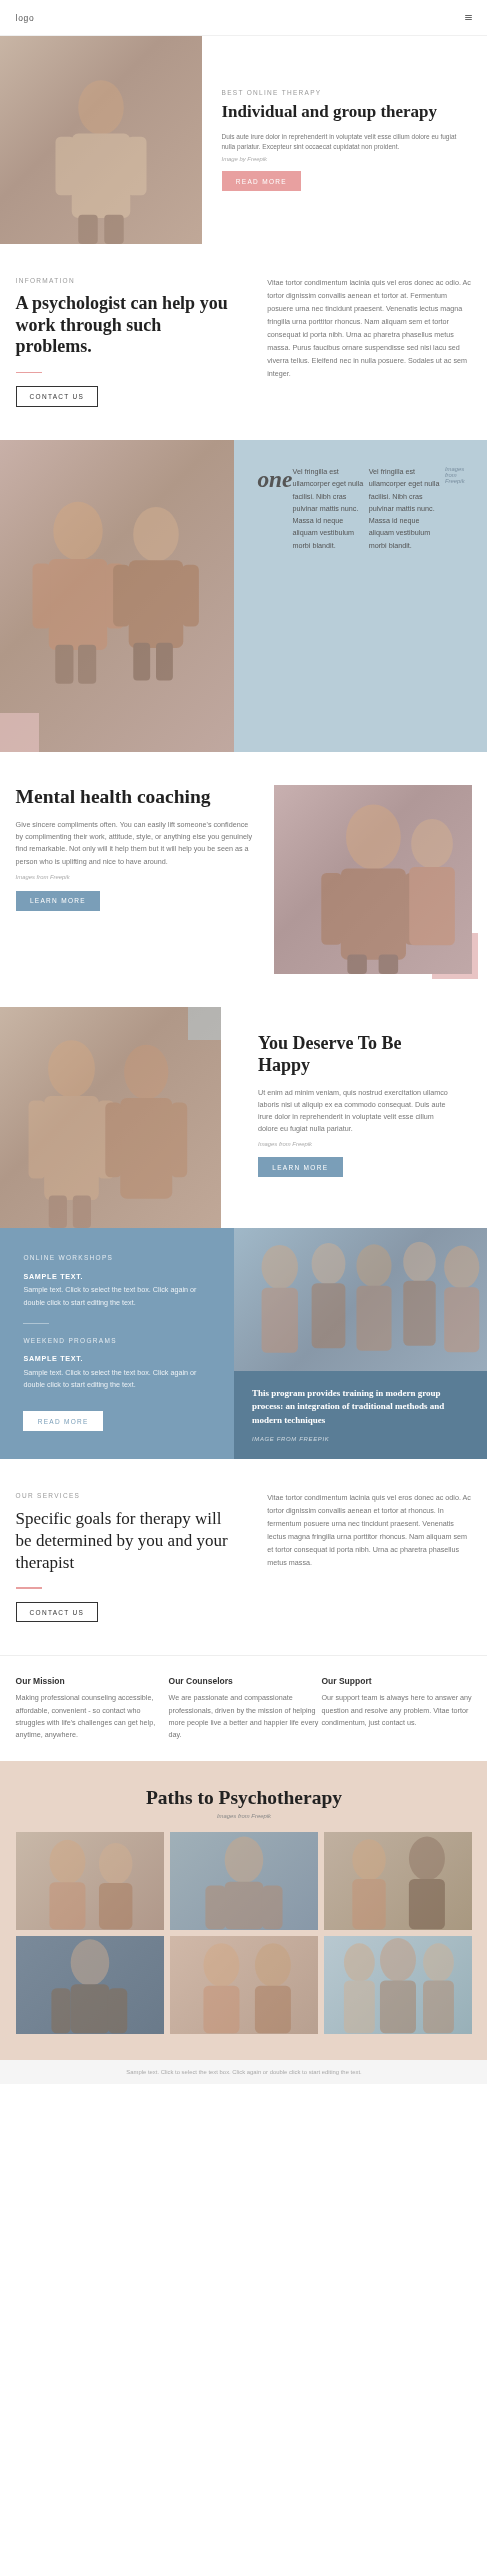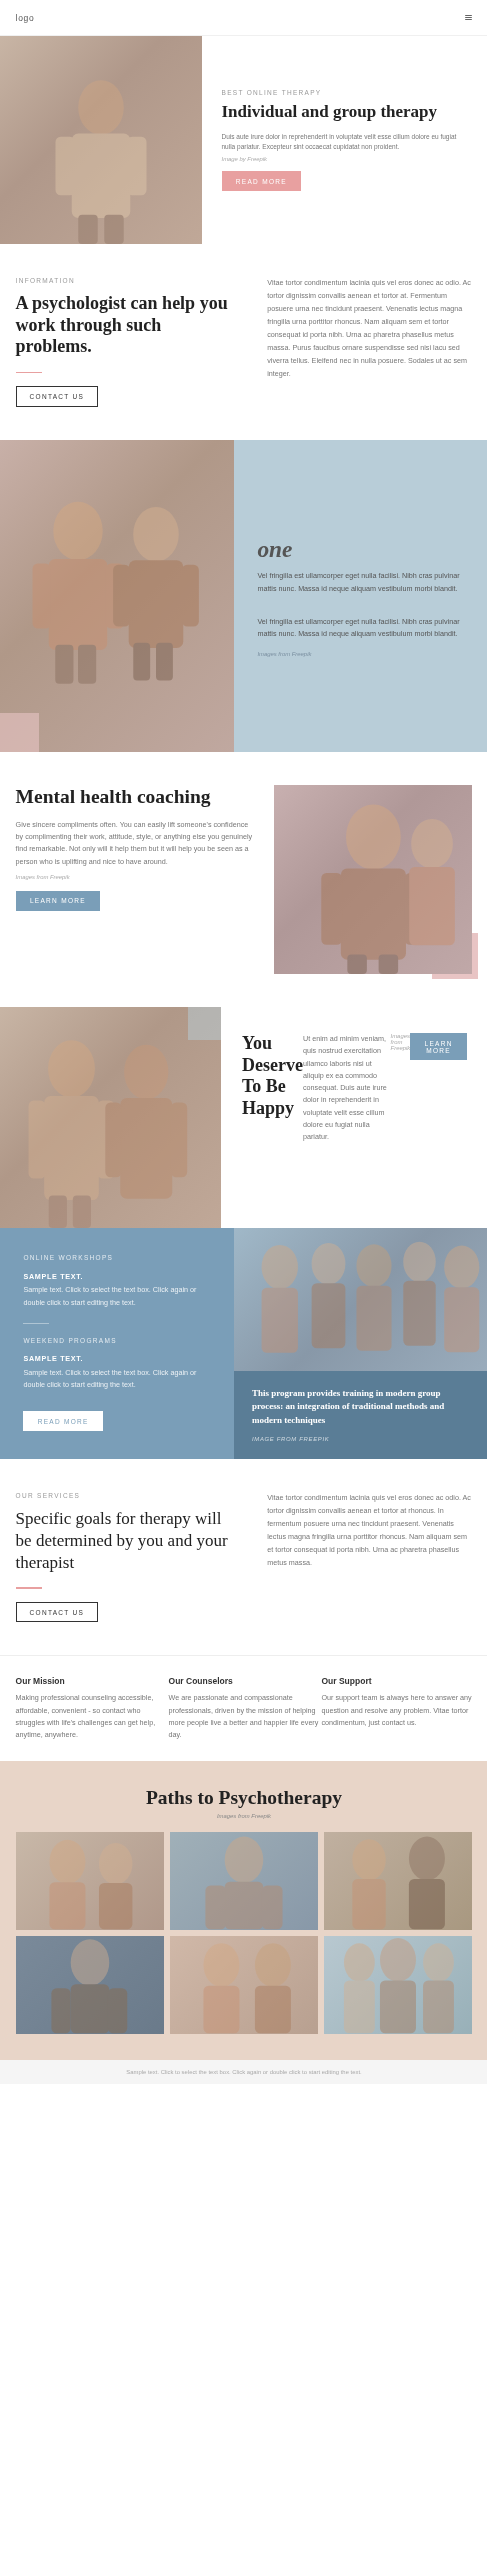--- a/index.html
+++ b/index.html
@@ -62,21 +62,21 @@
       <rect x="120" y="315" width="28" height="60" rx="6" fill="#8a7060"></rect>
       <ellipse cx="240" cy="145" rx="35" ry="42" fill="#d4b090"></ellipse>
       <rect x="198" y="185" width="84" height="135" rx="10" fill="#a87858"></rect>
       <rect x="174" y="192" width="26" height="95" rx="8" fill="#a87858"></rect>
       <rect x="280" y="192" width="26" height="95" rx="8" fill="#a87858"></rect>
       <rect x="205" y="312" width="26" height="58" rx="6" fill="#7a6050"></rect>
       <rect x="240" y="312" width="26" height="58" rx="6" fill="#7a6050"></rect>
     </svg>
     <div style="position:absolute;bottom:0;left:0;width:39px;height:39px;background:rgba(232,196,196,0.6);"></div>
   </div>
-  <div style="flex:1;background:#b8cdd8;display:flex;flex-direction:column;justify-content:center;padding:26px 23.4px;">
+  <div style="flex:1;background:#b8cdd8;display:flex;justify-content:flex-start;padding:26px 23.4px;">
     <h3 style="font-size:23.4px;font-weight:bold;color:#555;margin-bottom:7.8px;font-style:italic;">one</h3>
     <p style="font-size:7.2px;color:#555;line-height:1.7;font-family:Arial,sans-serif;margin-bottom:21px;">Vel fringilla est ullamcorper eget nulla facilisi. Nibh cras pulvinar mattis nunc. Massa id neque aliquam vestibulum morbi blandit.</p>
     <p style="font-size:7.2px;color:#555;line-height:1.7;font-family:Arial,sans-serif;margin-bottom:10.4px;">Vel fringilla est ullamcorper eget nulla facilisi. Nibh cras pulvinar mattis nunc. Massa id neque aliquam vestibulum morbi blandit.</p>
     <span style="font-size:5.9px;color:#7a8fa0;font-family:Arial,sans-serif;font-style:italic;">Images from Freepik</span>
   </div>
 </section>
 
 <section style="display:flex;padding:33px 15.6px;gap:19.5px;align-items:flex-start;">
   <div style="flex:1.2;">
     <h2 style="font-size:19.5px;font-weight:bold;color:#222;line-height:1.2;margin-bottom:10.4px;">Mental health coaching</h2>
@@ -111,21 +111,21 @@
       <rect x="150" y="144" width="26" height="120" rx="8" fill="#d4b090"></rect>
       <rect x="75" y="290" width="28" height="50" rx="6" fill="#a08070"></rect>
       <rect x="112" y="290" width="28" height="50" rx="6" fill="#a08070"></rect>
       <ellipse cx="225" cy="100" rx="34" ry="42" fill="#c89878"></ellipse>
       <rect x="185" y="140" width="80" height="155" rx="10" fill="#b88868"></rect>
       <rect x="162" y="147" width="25" height="115" rx="8" fill="#b88868"></rect>
       <rect x="263" y="147" width="25" height="115" rx="8" fill="#b88868"></rect>
     </svg>
     <div style="position:absolute;top:0;right:0;width:33px;height:33px;background:rgba(184,205,216,0.5);"></div>
   </div>
-  <div style="flex:1;padding:26px 21px;display:flex;flex-direction:row;justify-content:space-between;">
+  <div style="flex:1;padding:26px 37px;display:flex;flex-direction:column;justify-content:flex-start;">
     <h2 style="font-size:18px;font-weight:bold;color:#222;margin-bottom:10.4px;line-height:1.2;">You Deserve To Be Happy</h2>
     <p style="font-size:7.2px;color:#777;line-height:1.7;margin-bottom:5.2px;font-family:Arial,sans-serif;">Ut enim ad minim veniam, quis nostrud exercitation ullamco laboris nisi ut aliquip ex ea commodo consequat. Duis aute irure dolor in reprehenderit in voluptate velit esse cillum dolore eu fugiat nulla pariatur.</p>
     <p style="font-size:5.9px;color:#aaa;font-family:Arial,sans-serif;font-style:italic;margin-bottom:10.4px;">Images from Freepik</p>
     <button style="background:#7a9eb8;color:#fff;border:none;padding:6.5px 14.3px;font-size:6.5px;letter-spacing:1.3px;text-transform:uppercase;cursor:pointer;font-family:Arial,sans-serif;align-self:flex-start;">LEARN MORE</button>
   </div>
 </section>
 
 <section style="display:flex;background:#7a9eb8;">
   <div style="width:234px;padding:26px 23.4px;flex-shrink:0;">
     <div style="font-size:6.5px;letter-spacing:1.3px;color:rgba(255,255,255,0.8);text-transform:uppercase;margin-bottom:10.4px;font-family:Arial,sans-serif;">ONLINE WORKSHOPS</div>

